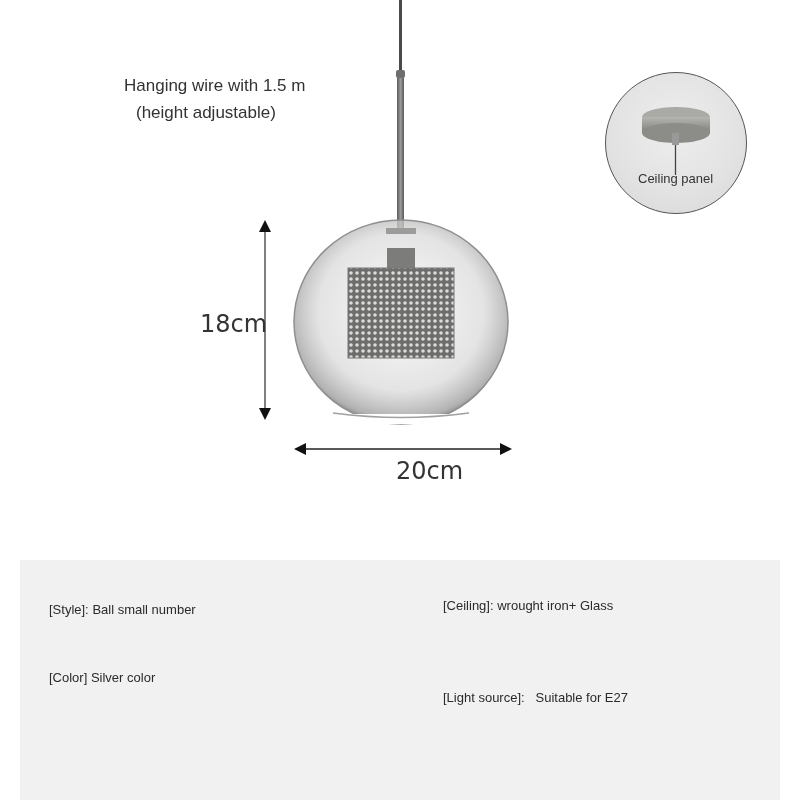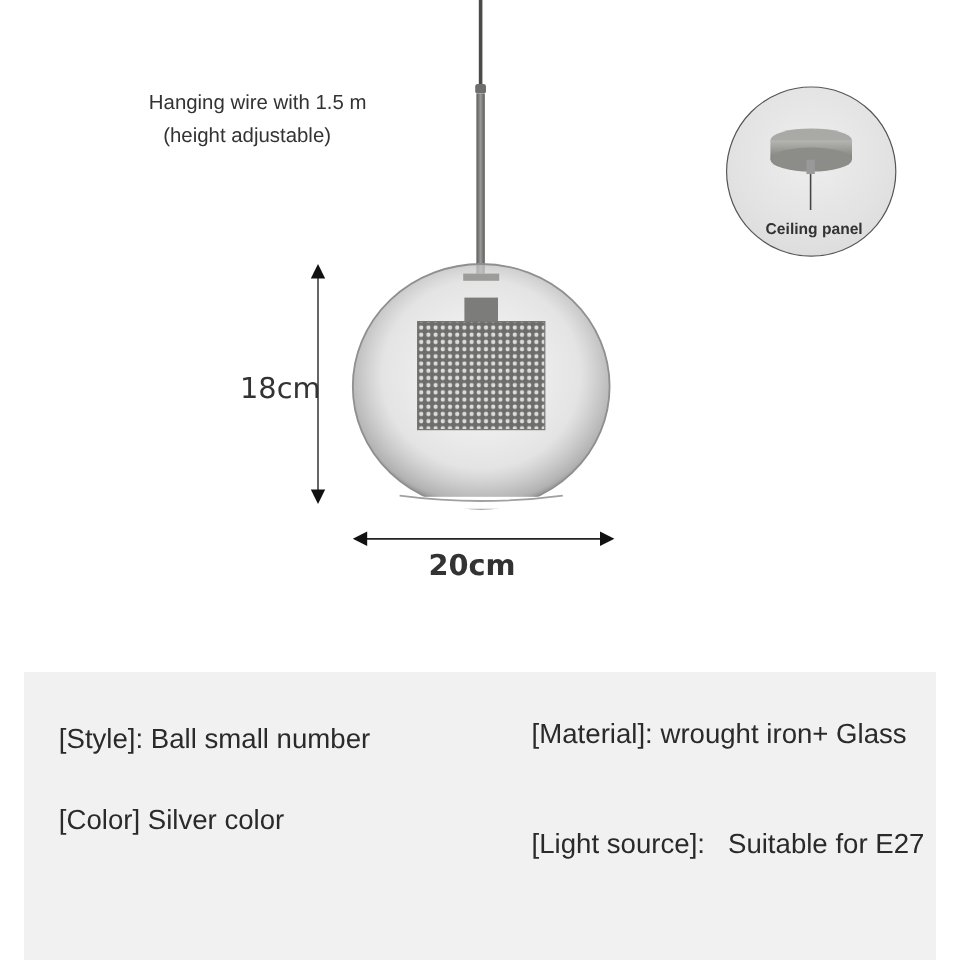--- a/index.html
+++ b/index.html
@@ -1,23 +1,23 @@
 <!DOCTYPE html>
 <html><head>
   <meta charset="utf-8">
   <style>
     html, body { margin: 0; padding: 0; background: #ffffff; }
     body { width: 799px; height: 800px; position: relative; overflow: hidden; font-family: "Liberation Sans", sans-serif; color: #222; }
     .abs { position: absolute; }
     .caption { font-size: 17px; line-height: 27px; color: #333; }
     .dim-label { font-family: "DejaVu Sans", sans-serif; font-size: 24px; color: #333; }
     .panel { left: 20px; top: 560px; width: 760px; height: 240px; background: #f1f1f1; }
-    .spec { font-size: 23px; color: #2a2a2a; white-space: pre; }
+    .spec { font-size: 13px; color: #2a2a2a; white-space: pre; }
     .inset { left: 605px; top: 72px; width: 140px; height: 140px; border-radius: 50%; border: 1px solid #555; background: radial-gradient(circle at 50% 40%, #eeeeee 0%, #e2e2e2 60%, #d6d6d6 100%); overflow: hidden; }
-    .inset-label { font-size: 13px; color: #333; left: 32px; top: 110px; white-space: nowrap; font-weight: bold; }
+    .inset-label { font-size: 13px; color: #333; left: 32px; top: 98px; white-space: nowrap; }
   </style>
 </head>
 <body>
 
 <svg class="abs" style="left:0;top:0;" width="799" height="540" viewBox="0 0 799 540">
   <defs>
     <radialGradient id="glass" cx="50%" cy="45%" r="55%">
       <stop offset="0%" stop-color="#f4f4f4" stop-opacity="0.6"></stop>
       <stop offset="70%" stop-color="#d8d8d8" stop-opacity="0.7"></stop>
       <stop offset="95%" stop-color="#a9a9a9" stop-opacity="0.9"></stop>
@@ -58,21 +58,21 @@
 
   <line x1="302" y1="449" x2="504" y2="449" stroke="#222" stroke-width="1.5"></line>
   <polygon points="294,449 306,443 306,455" fill="#111"></polygon>
   <polygon points="512,449 500,443 500,455" fill="#111"></polygon>
 </svg>
 
 <div class="abs caption" style="left:124px;top:72px;">Hanging wire with 1.5 m</div>
 <div class="abs caption" style="left:124px;top:99px;margin-left:12px;">(height adjustable)</div>
 
 <div class="abs dim-label" style="left:200px;top:310px;">18cm</div>
-<div class="abs dim-label" style="left:357px;top:457px;font-weight:bold;">20cm</div>
+<div class="abs dim-label" style="left:396px;top:457px;">20cm</div>
 
 <div class="abs inset">
   <svg class="abs" style="left:0;top:0;" width="140" height="140" viewBox="0 0 140 140">
     <defs>
       <linearGradient id="canopy" x1="0" x2="0" y1="0" y2="1">
         <stop offset="0" stop-color="#b5b5b2"></stop>
         <stop offset="1" stop-color="#7e7e7b"></stop>
       </linearGradient>
     </defs>
     <ellipse cx="70" cy="44" rx="34" ry="10" fill="#a9a9a6"></ellipse>
@@ -80,15 +80,15 @@
     <ellipse cx="70" cy="60" rx="34" ry="10" fill="#8c8c89"></ellipse>
     <rect x="66" y="60" width="7" height="12" fill="#999"></rect>
     <line x1="69.5" y1="72" x2="69.5" y2="102" stroke="#444" stroke-width="1.3"></line>
   </svg>
   <div class="abs inset-label">Ceiling panel</div>
 </div>
 
 <div class="abs panel"></div>
 
 <div class="abs spec" style="left:49px;top:602px;"><span>[Style]:</span> <span>Ball small number</span></div>
-<div class="abs spec" style="left:443px;top:598px;"><span>[Material]:</span> <span>wrought iron+ Glass</span></div>
+<div class="abs spec" style="left:443px;top:598px;"><span>[Ceiling]:</span> <span>wrought iron+ Glass</span></div>
 <div class="abs spec" style="left:49px;top:670px;text-align:right;"><span>[Color]</span> <span>Silver color</span></div>
 <div class="abs spec" style="left:443px;top:690px;"><span>[Light source]:</span>   <span>Suitable for E27</span></div>
 
 </body></html>

